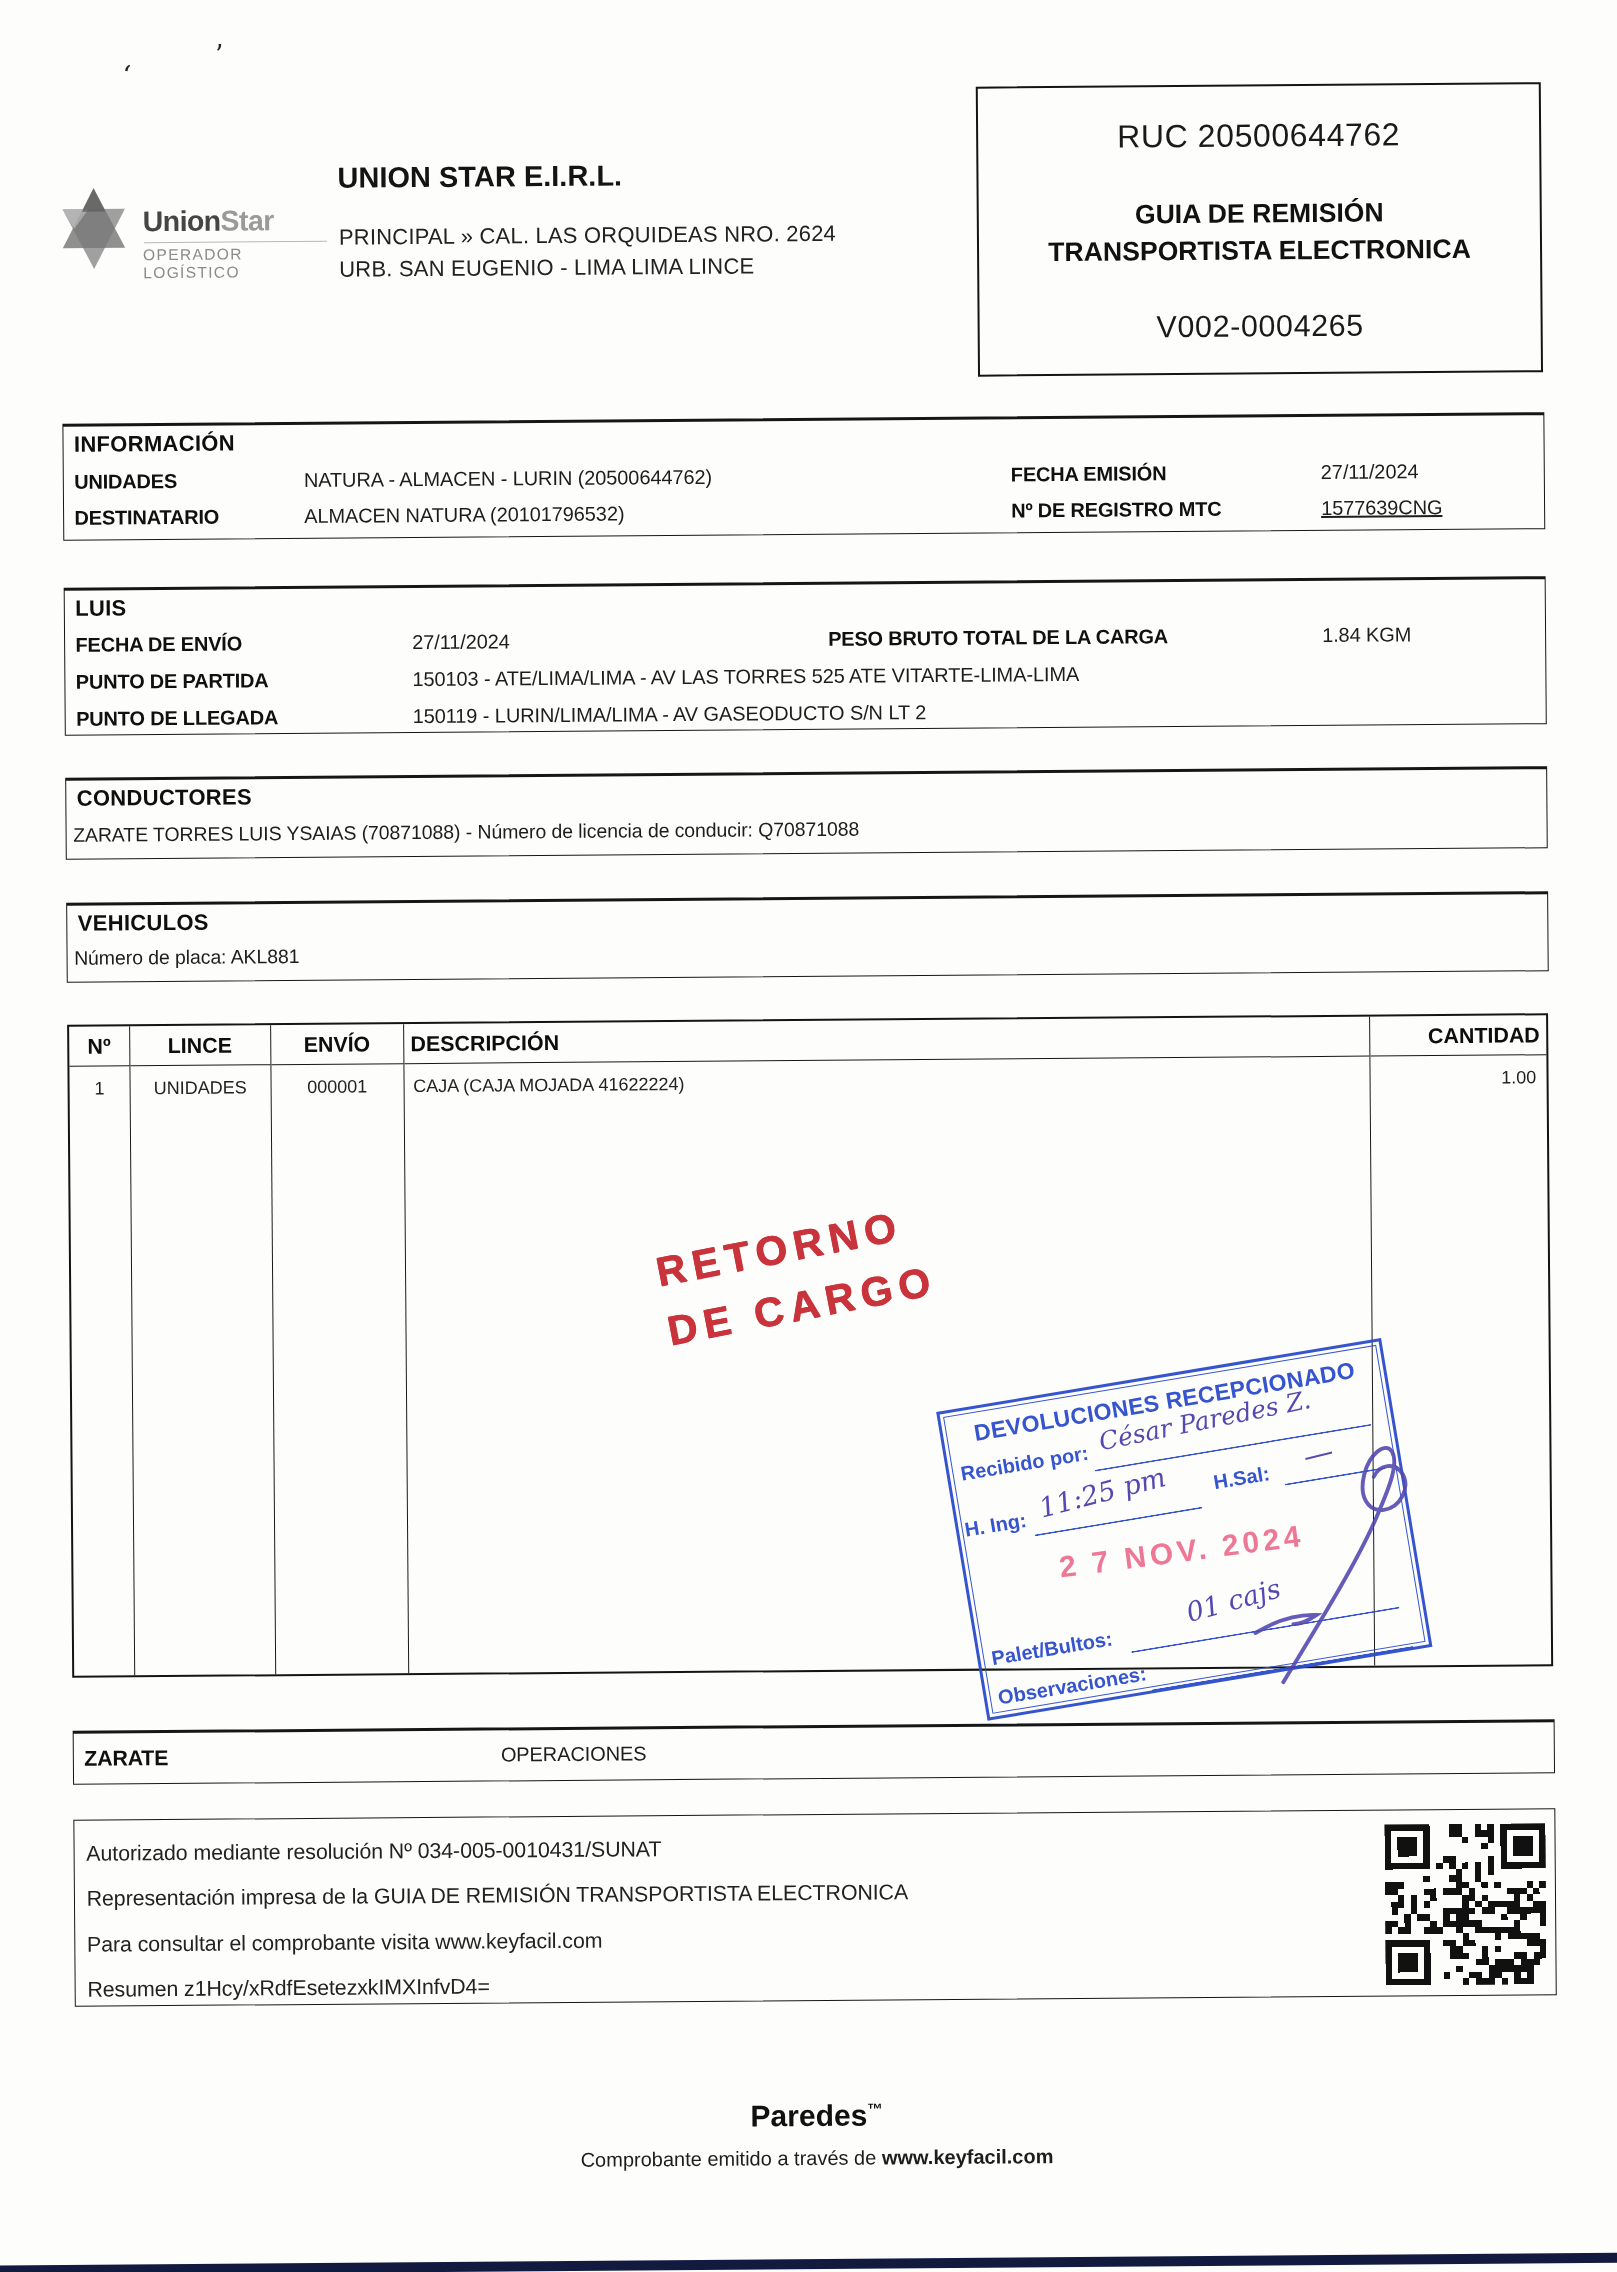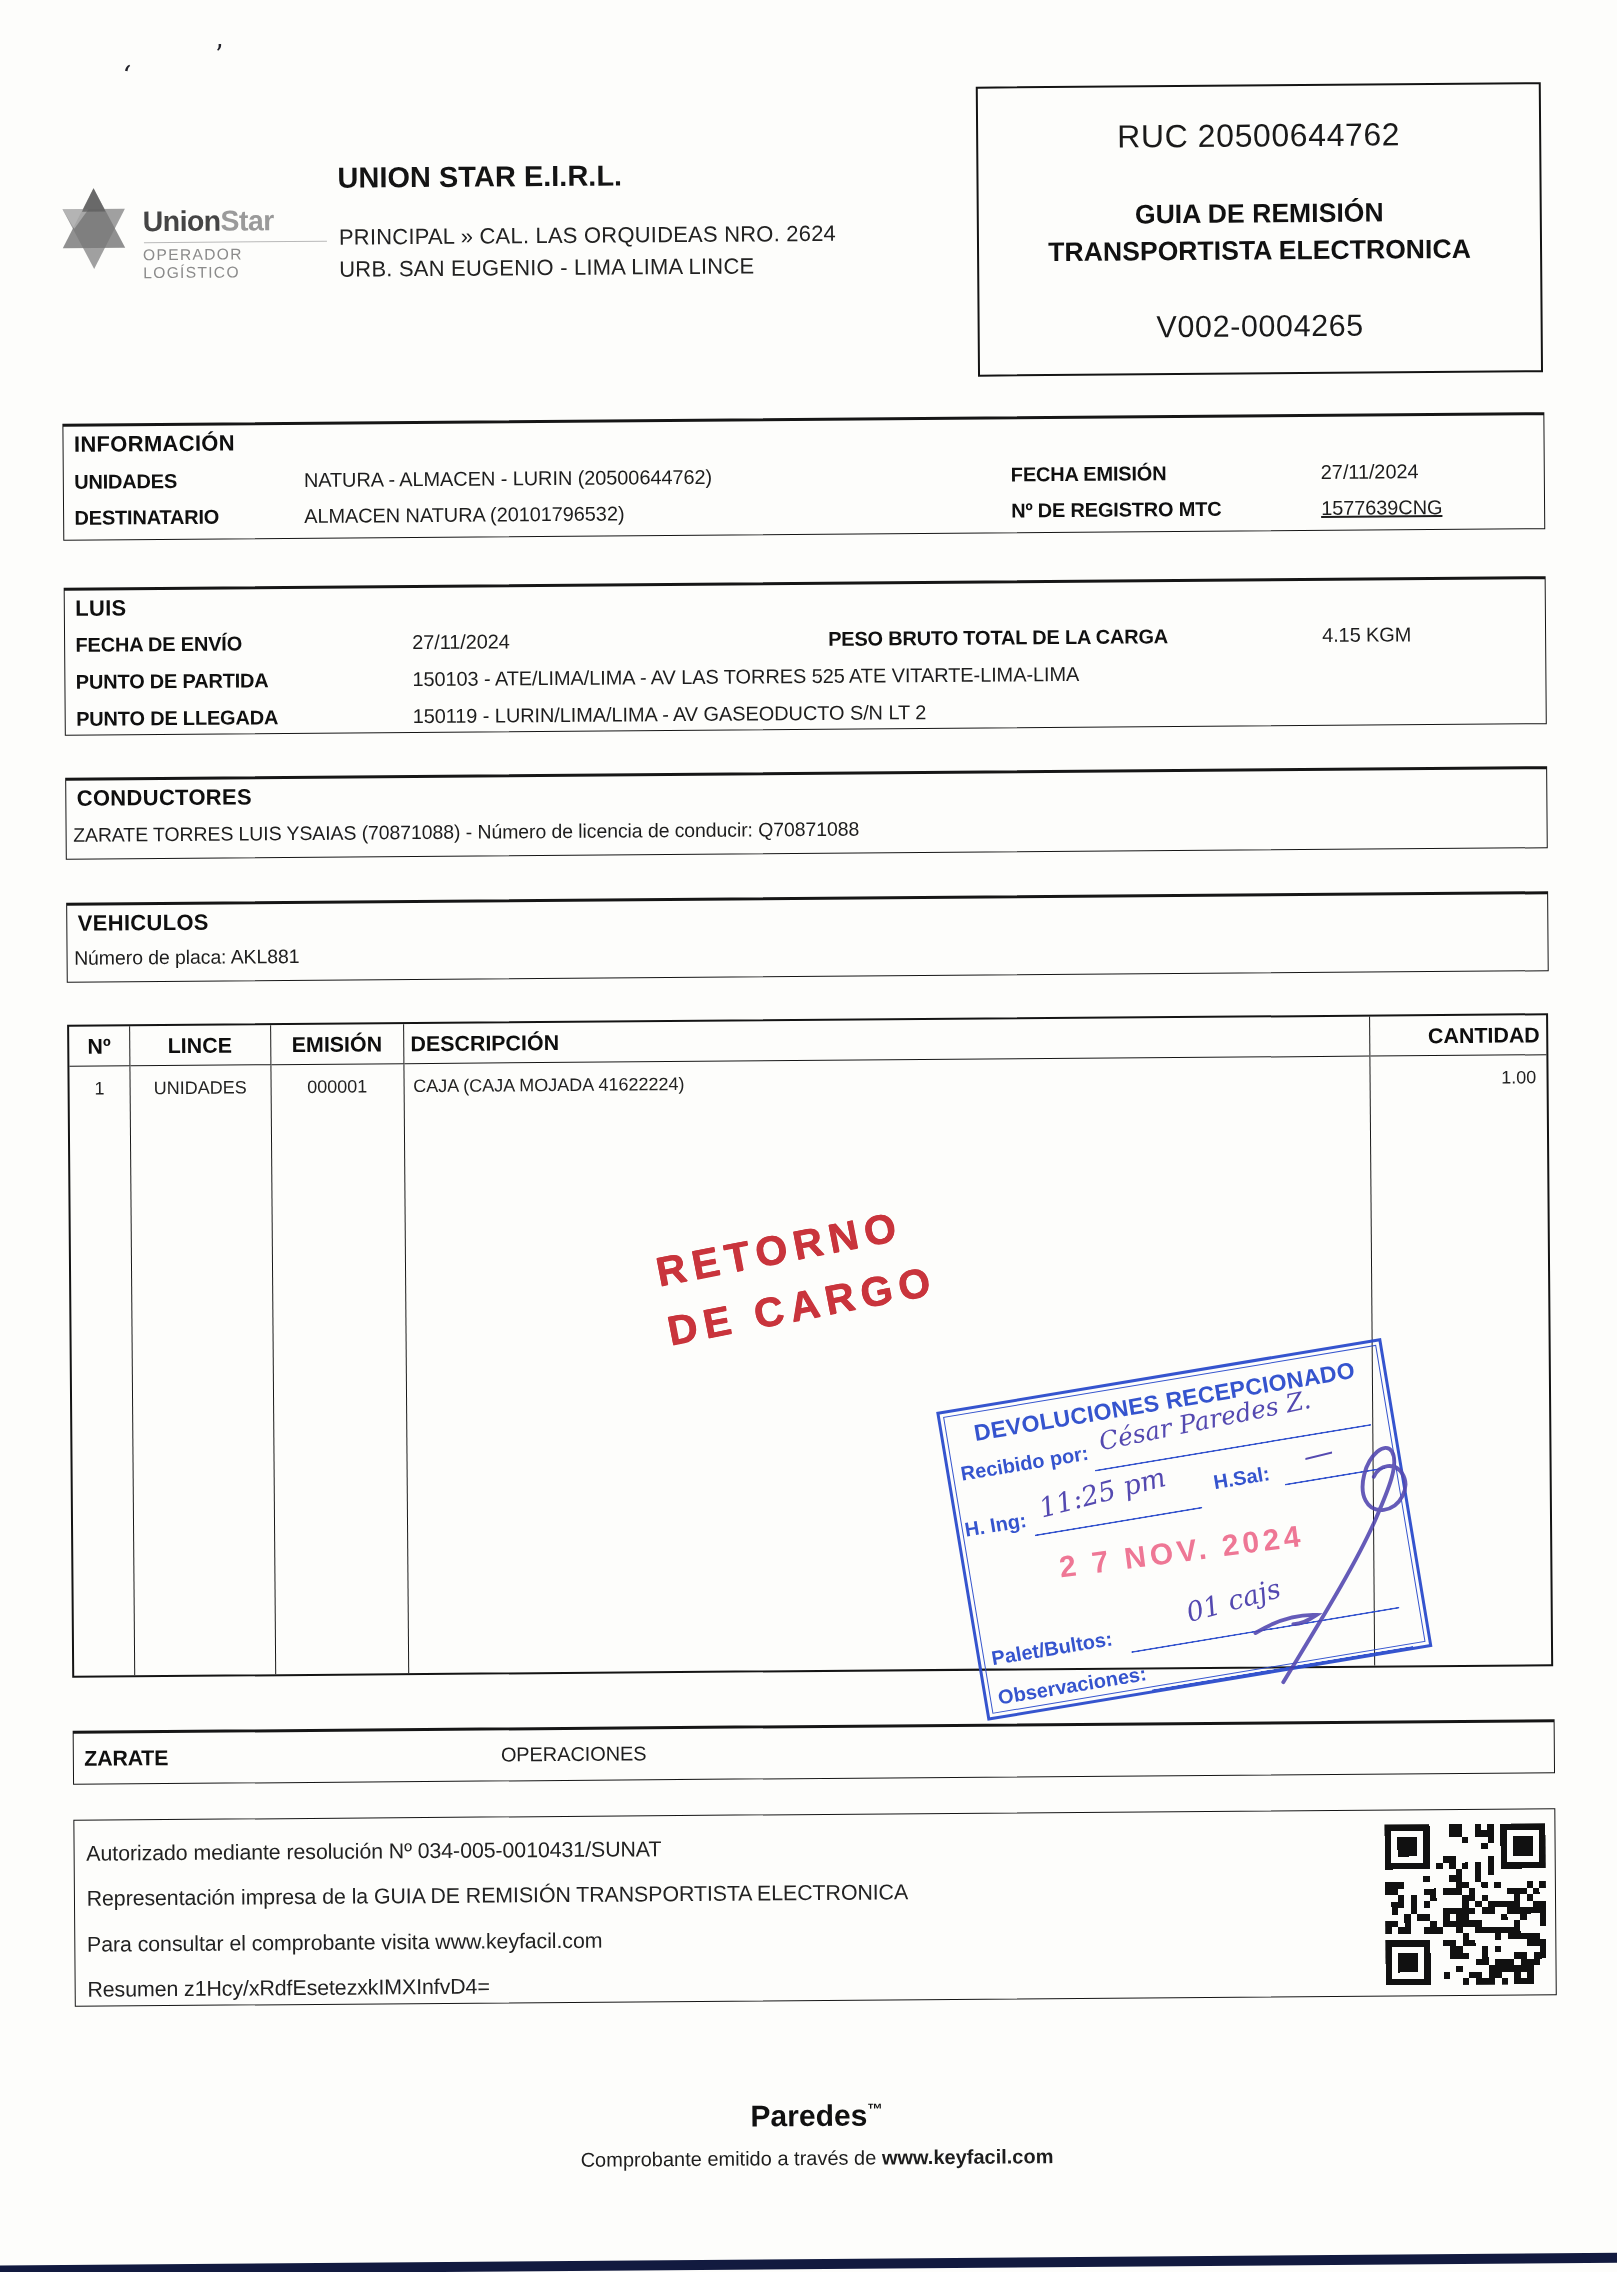--- a/index.html
+++ b/index.html
@@ -122,21 +122,21 @@
       <span class="val" style="left:240px; top:80px;">ALMACEN NATURA (20101796532)</span>
       <span class="lbl" style="left:947px; top:80px;">Nº DE REGISTRO MTC</span>
       <span class="val" style="left:1257px; top:80px;text-decoration:underline;">1577639CNG</span>
     </div>
 
     <div class="box" style="top:582px; height:148px;">
       <div class="sec-title">LUIS</div>
       <span class="lbl" style="left:10.4px; top:43px;">FECHA DE ENVÍO</span>
       <span class="val" style="left:347px; top:43px;">27/11/2024</span>
       <span class="lbl" style="left:763px; top:43px;">PESO BRUTO TOTAL DE LA CARGA</span>
-      <span class="val" style="left:1257px; top:43px;">4.15 KGM</span>
+      <span class="val" style="left:1257px; top:43px;">1.84 KGM</span>
       <span class="lbl" style="left:10.4px; top:80px;">PUNTO DE PARTIDA</span>
       <span class="val" style="left:347px; top:80px;">150103 - ATE/LIMA/LIMA - AV LAS TORRES 525 ATE VITARTE-LIMA-LIMA</span>
       <span class="lbl" style="left:10.4px; top:117px;">PUNTO DE LLEGADA</span>
       <span class="val" style="left:347px; top:117px;">150119 - LURIN/LIMA/LIMA - AV GASEODUCTO S/N LT 2</span>
     </div>
 
     <div class="box" style="top:772px; height:82px;">
       <div class="sec-title">CONDUCTORES</div>
       <span class="val" style="left:6.5px; top:43px; font-size:19.5px;">ZARATE TORRES LUIS YSAIAS (70871088) - Número de licencia de conducir: Q70871088</span>
     </div>
@@ -152,21 +152,21 @@
             <col style="width:60px">
             <col style="width:141px">
             <col style="width:133px">
             <col style="width:966px">
             <col style="width:176px">
           </colgroup>
         <thead>
           <tr>
             <th class="c-center">Nº</th>
             <th class="c-center">LINCE</th>
-            <th class="c-center">EMISIÓN</th>
+            <th class="c-center">ENVÍO</th>
             <th class="c-left">DESCRIPCIÓN</th>
             <th class="c-right">CANTIDAD</th>
           </tr>
         </thead>
         <tbody>
           <tr>
             <td class="c-center">1</td>
             <td class="c-center">UNIDADES</td>
             <td class="c-center">000001</td>
             <td class="c-left">CAJA (CAJA MOJADA 41622224)</td>

